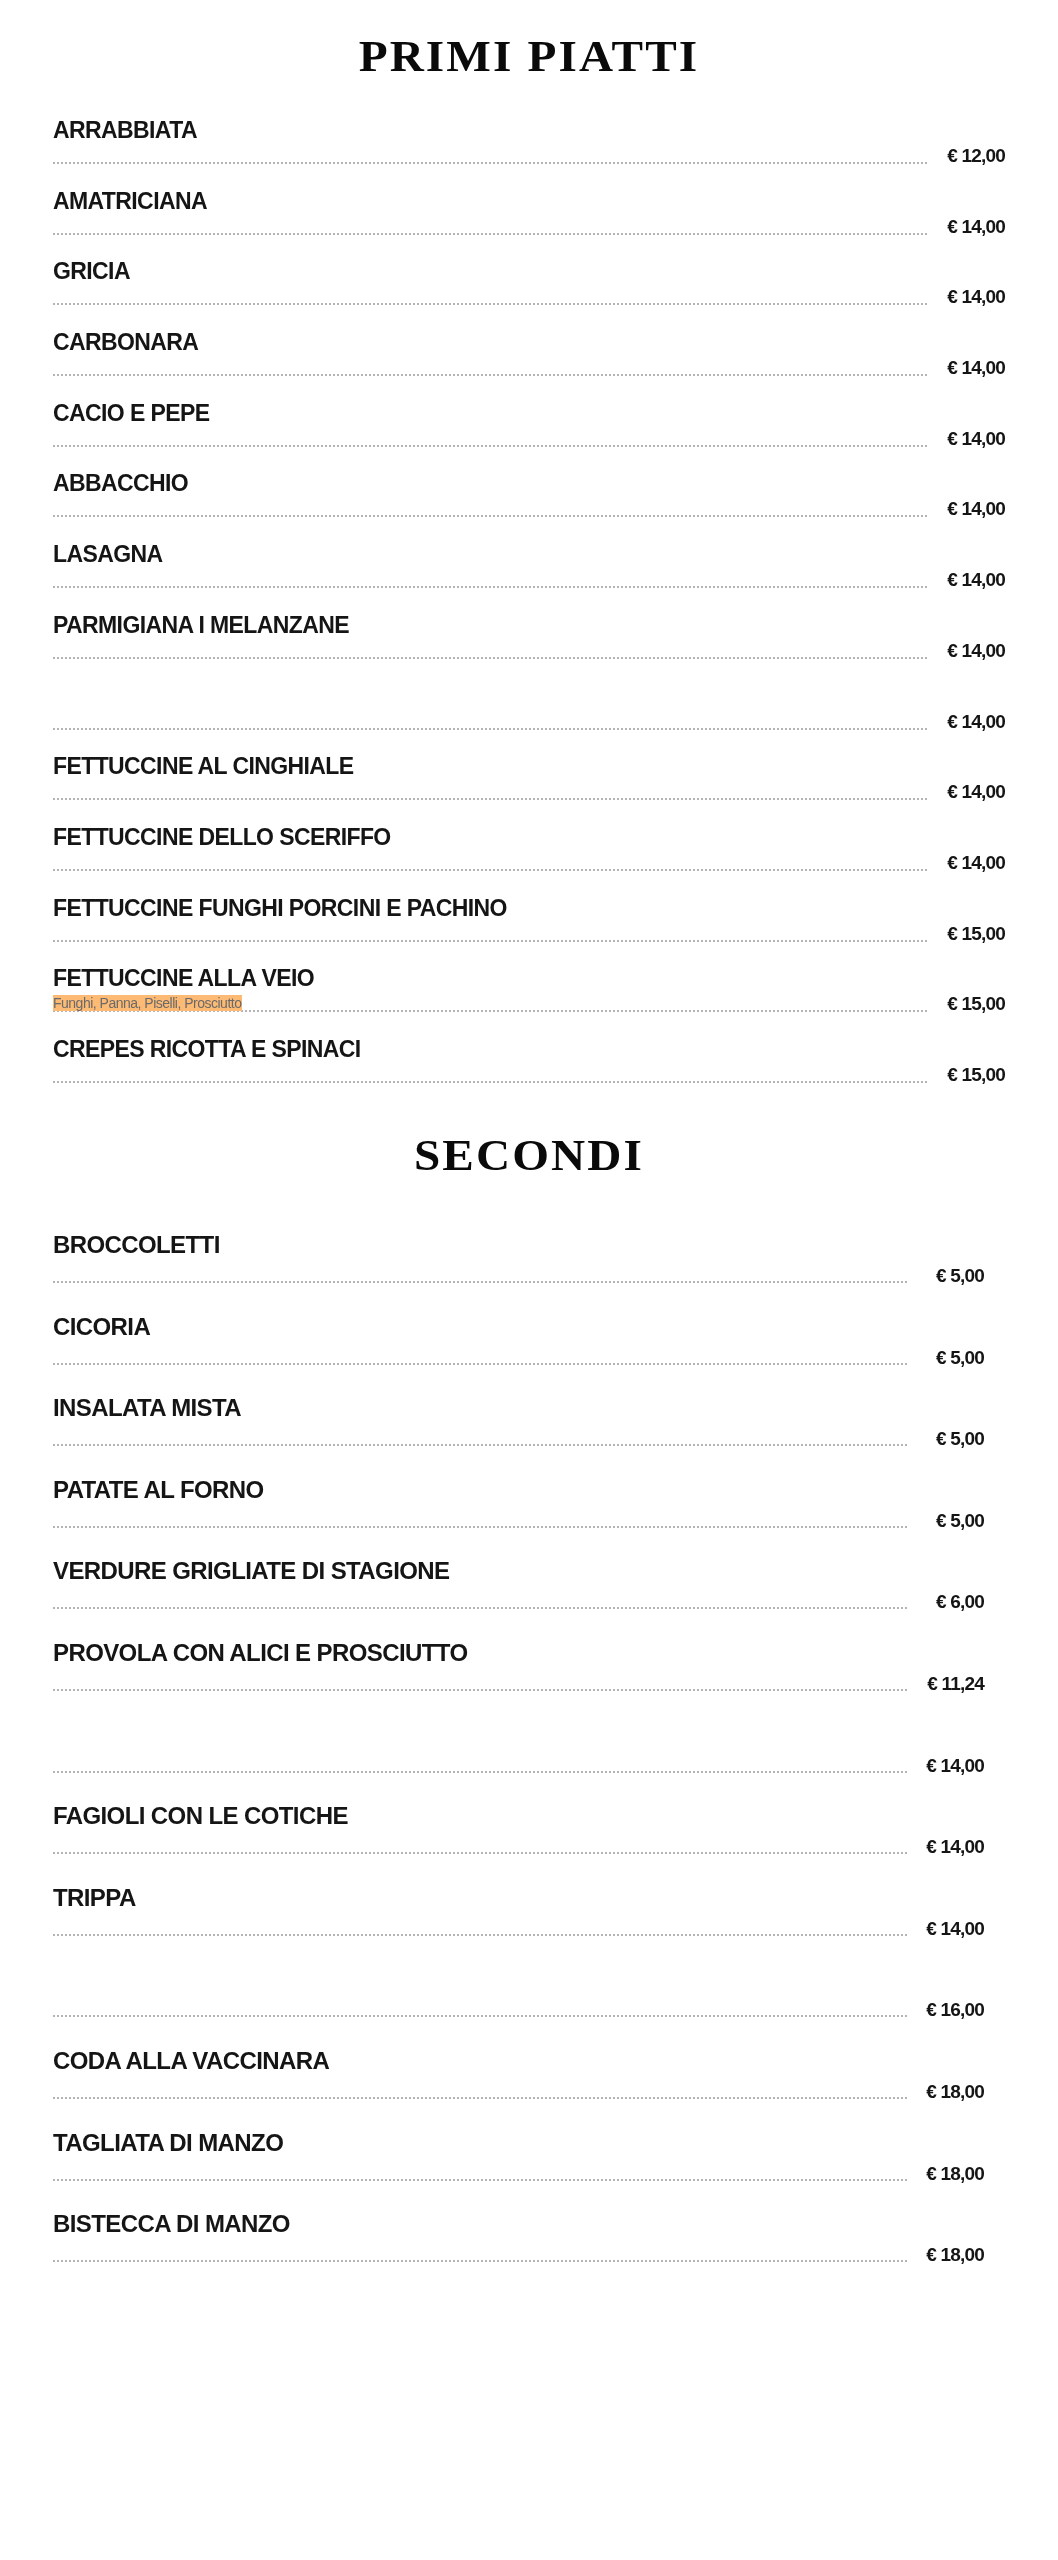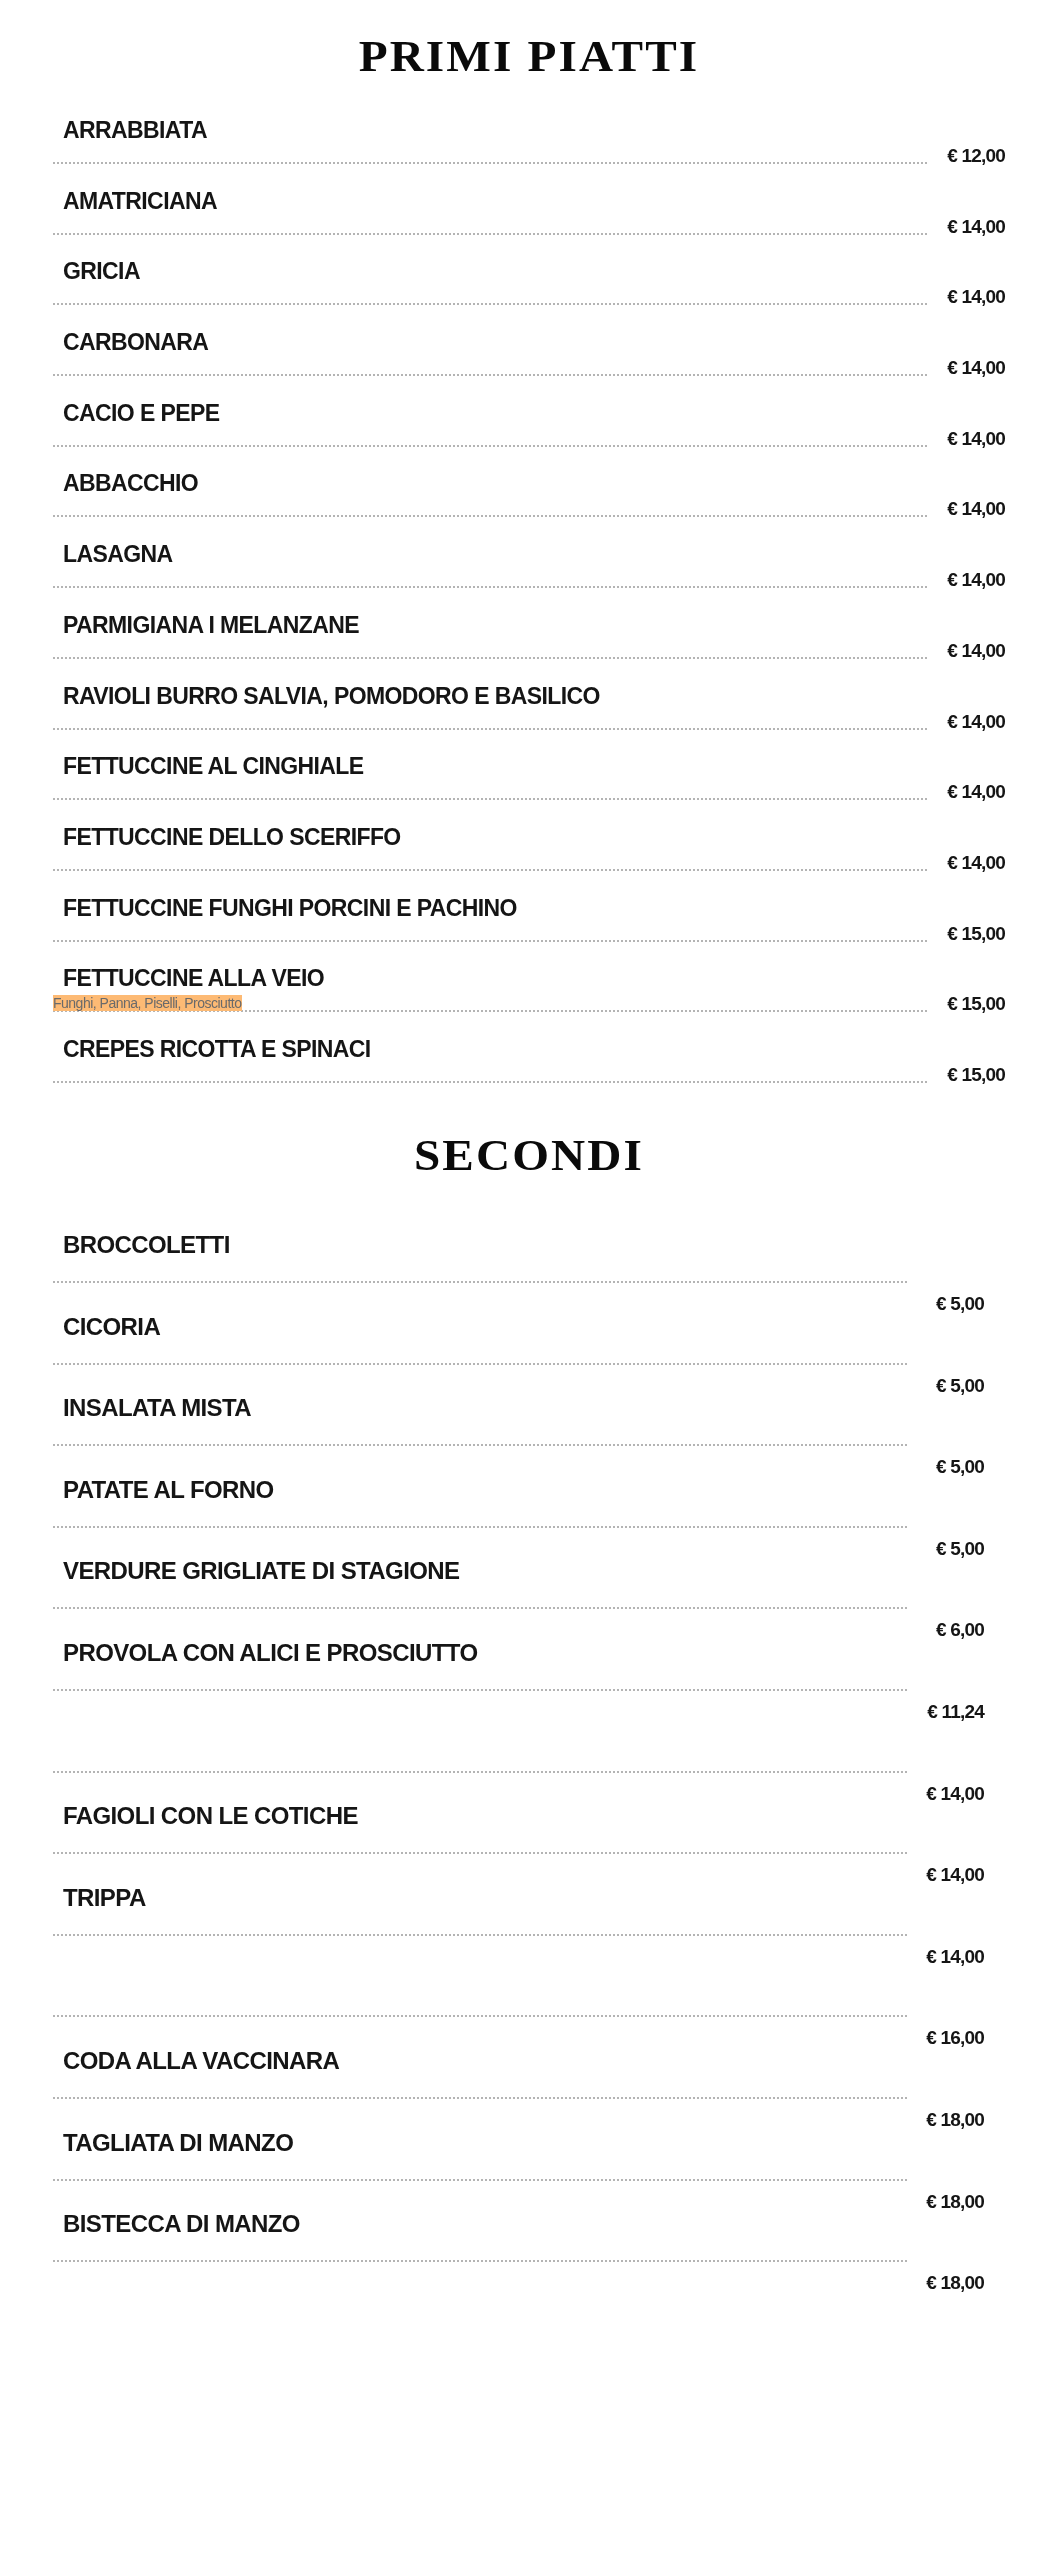--- a/index.html
+++ b/index.html
@@ -9,21 +9,20 @@
     font-family: "Liberation Serif", serif; font-weight: bold;
     font-size: 45px; line-height: 46px; letter-spacing: 2px; color: #0a0a0a;
     transform: scaleX(1.05);
   }
   .list { position: absolute; left: 53px; }
   .row { position: relative; }
   .name {
     position: absolute; left: 0; top: 0; white-space: nowrap;
     font-family: "Liberation Sans", sans-serif; font-weight: bold; color: #151515;
     letter-spacing: -0.6px;
-    margin-left: 10px;
   }
   .desc {
     position: absolute; left: 0; white-space: nowrap;
     font-family: "Liberation Sans", sans-serif; color: #6a6a6a;
     font-size: 14px; letter-spacing: -0.5px; background: #fdba74; padding-right: 1px; z-index: 2;
   }
   .leader {
     position: absolute; left: 0; height: 0;
     border-bottom: 2px dotted #b4b4b4;
   }
@@ -37,21 +36,21 @@
   #primi-list .row { height: 70.7px; }
   #primi-list .name { font-size: 23px; line-height: 24px; }
   #primi-list .leader { top: 44px; width: 874px; }
   #primi-list .price { top: 28px; right: 0; font-size: 19px; line-height: 20px; }
   #primi-list .desc { top: 29px; line-height: 16px; }
   
   #secondi-list { top: 1231px; width: 931px; }
   #secondi-list .row { height: 81.6px; }
   #secondi-list .name { font-size: 24px; line-height: 28px; }
   #secondi-list .leader { top: 50px; width: 854px; }
-  #secondi-list .price { top: 35px; right: 0; font-size: 19px; line-height: 20px; margin-top: 28px; }
+  #secondi-list .price { top: 35px; right: 0; font-size: 19px; line-height: 20px; }
 </style>
 </head>
 <body>
 
 <h1 class="section-title" style="top:33px; margin:0;">PRIMI PIATTI</h1>
 
 <div class="list" id="primi-list">
   <div class="row">
     <span class="name">ARRABBIATA</span>
     <span class="leader"></span>
@@ -86,21 +85,20 @@
     <span class="name">LASAGNA</span>
     <span class="leader"></span>
     <span class="price">€ 14,00</span>
   </div>
   <div class="row">
     <span class="name">PARMIGIANA I MELANZANE</span>
     <span class="leader"></span>
     <span class="price">€ 14,00</span>
   </div>
   <div class="row">
-    <span class="name">RAVIOLI BURRO SALVIA, POMODORO E BASILICO</span>
     <span class="leader"></span>
     <span class="price">€ 14,00</span>
   </div>
   <div class="row">
     <span class="name">FETTUCCINE AL CINGHIALE</span>
     <span class="leader"></span>
     <span class="price">€ 14,00</span>
   </div>
   <div class="row">
     <span class="name">FETTUCCINE DELLO SCERIFFO</span>

